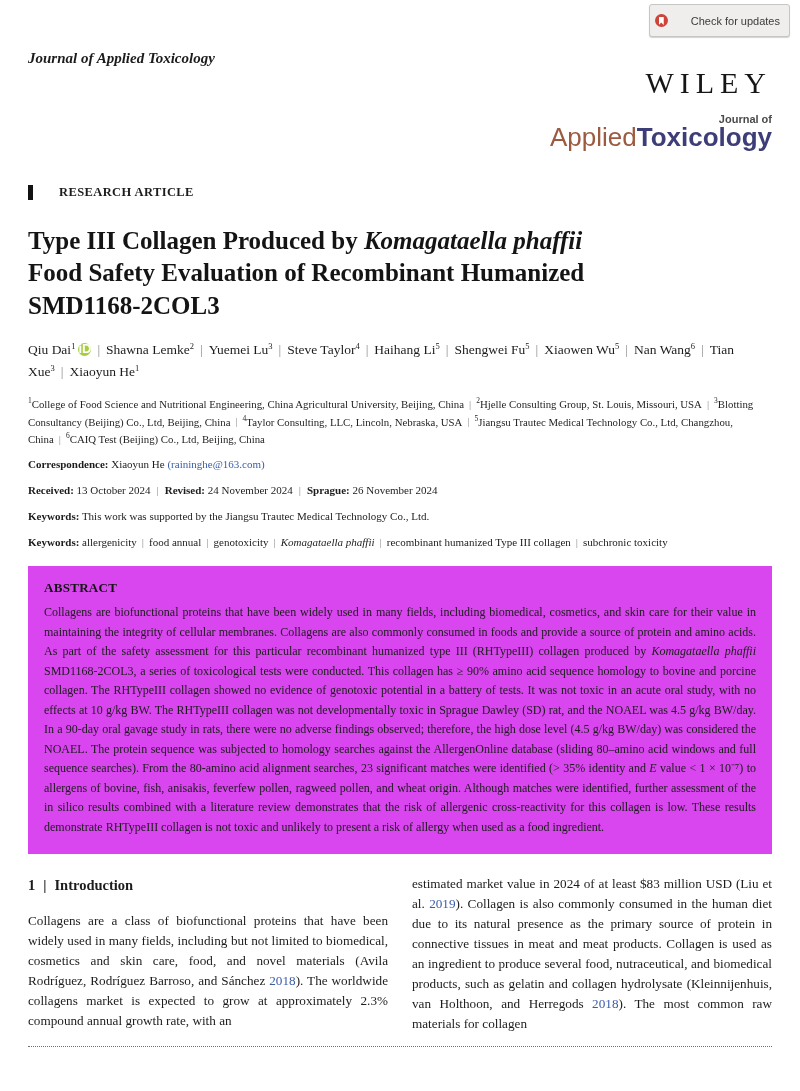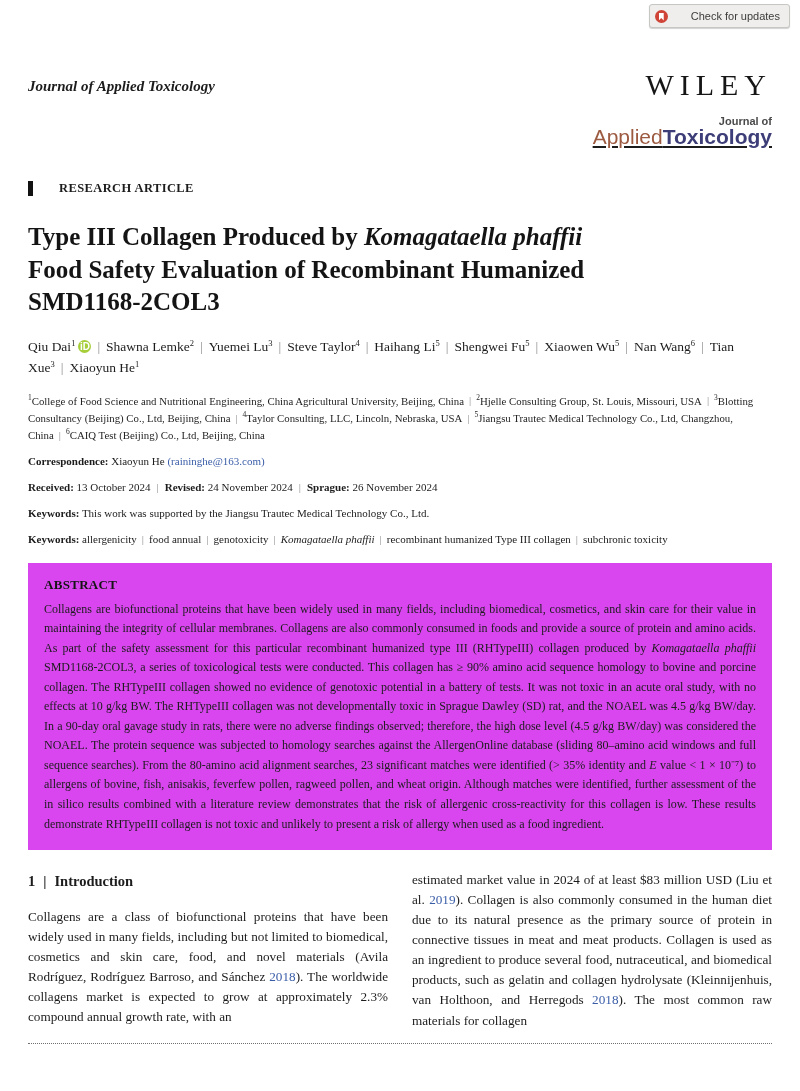--- a/index.html
+++ b/index.html
@@ -2,54 +2,54 @@
 <html><head>
 <meta charset="utf-8">
 <style>
   * { margin:0; padding:0; box-sizing:border-box; }
   body { background:#fff; }
   .page { width:800px; height:1091px; position:relative; background:#ffffff;
           font-family:"Liberation Serif", serif; color:#1c1c1c; overflow:hidden; }
   .content { padding:0 28px; }
 
   
-  .badge { position:absolute; top:4px; right:10px; height:24px; padding:0 9px 0 5px;
+  .badge { position:absolute; top:4px; right:10px; height:33px; padding:0 9px 0 5px;
            display:flex; align-items:center; gap:23px; background:#efeeec;
            border:1px solid #c6c6c2; border-radius:3px; box-shadow:0 1px 1px rgba(0,0,0,.18);
            font-family:"Liberation Sans", sans-serif; font-size:11px; color:#3c3c3c; cursor:pointer; }
   .crossmark { width:13px; height:13px; border-radius:50%; background:#cf4436; position:relative; flex:0 0 auto; }
   .crossmark::after { content:""; position:absolute; left:4px; top:3px; width:5px; height:8px;
            background:#fff; clip-path:polygon(0 0,100% 0,100% 100%,50% 70%,0 100%); }
 
   
-  .header { display:flex; justify-content:space-between; align-items:flex-start; padding-top:68px; }
+  .header { display:flex; justify-content:space-between; align-items:flex-start; padding-top:40px; }
   .running-head { font-size:15px; font-weight:bold; font-style:italic; margin-top:10px; }
-  .brand { text-align:right; }
+  .brand { text-align:right;margin-top:26px; }
   .wiley { font-size:30px; letter-spacing:6px; color:#161616; font-family:"Liberation Serif", serif; }
   .jlogo { margin-top:13px; display:inline-block; text-align:right; font-family:"Liberation Sans", sans-serif; }
   .jlogo .jof { font-size:11px; font-weight:bold; color:#4a4a4a; display:block; margin-bottom:-2px; }
-  .jlogo .l2 { font-size:21px; line-height:1.1;text-decoration:underline; }
+  .jlogo .l2 { font-size:26px; line-height:1.1; }
   .jlogo .applied { color:#9c5a41; font-weight:400; }
   .jlogo .tox { color:#3d3d78; font-weight:700; }
 
   
   .article-type { margin-top:33px; display:flex; align-items:center; gap:26px; }
   .article-type .bar { width:5px; height:15px; background:#121212; }
   .article-type .label { font-size:12.5px; font-weight:bold; letter-spacing:.4px; }
 
   
   .title { margin-top:25px; font-size:25px; font-weight:bold; line-height:1.3; color:#141414; }
   .title .it { font-style:italic; }
 
   
   .authors { margin-top:17px; font-size:13.5px; line-height:1.6; }
   .authors sup { font-size:8.5px; }
   .pipe { color:#8d8d8d; margin:0 6px; }
   .orcid { display:inline-flex; width:13px; height:13px; border-radius:50%; background:#a6ce39;
-           color:#fff; font-family:"Liberation Sans", sans-serif; font-size:10px; font-weight:bold;
+           color:#fff; font-family:"Liberation Sans", sans-serif; font-size:13px; font-weight:bold;
            align-items:center; justify-content:center; vertical-align:1px; margin-left:3px; cursor:pointer; }
 
   
   .affils { margin-top:13px; font-size:10.8px; line-height:1.55; color:#1f1f1f; }
   .affils sup { font-size:7.5px; }
   .affils .pipe { margin:0 5px; }
   .metaline { margin-top:10px; font-size:11px; line-height:1.45; }
   .metaline b { font-weight:bold;margin-top:40px; }
   .link { color:#3a5da8; text-decoration:none; cursor:pointer; }
   .kw-it { font-style:italic; }

